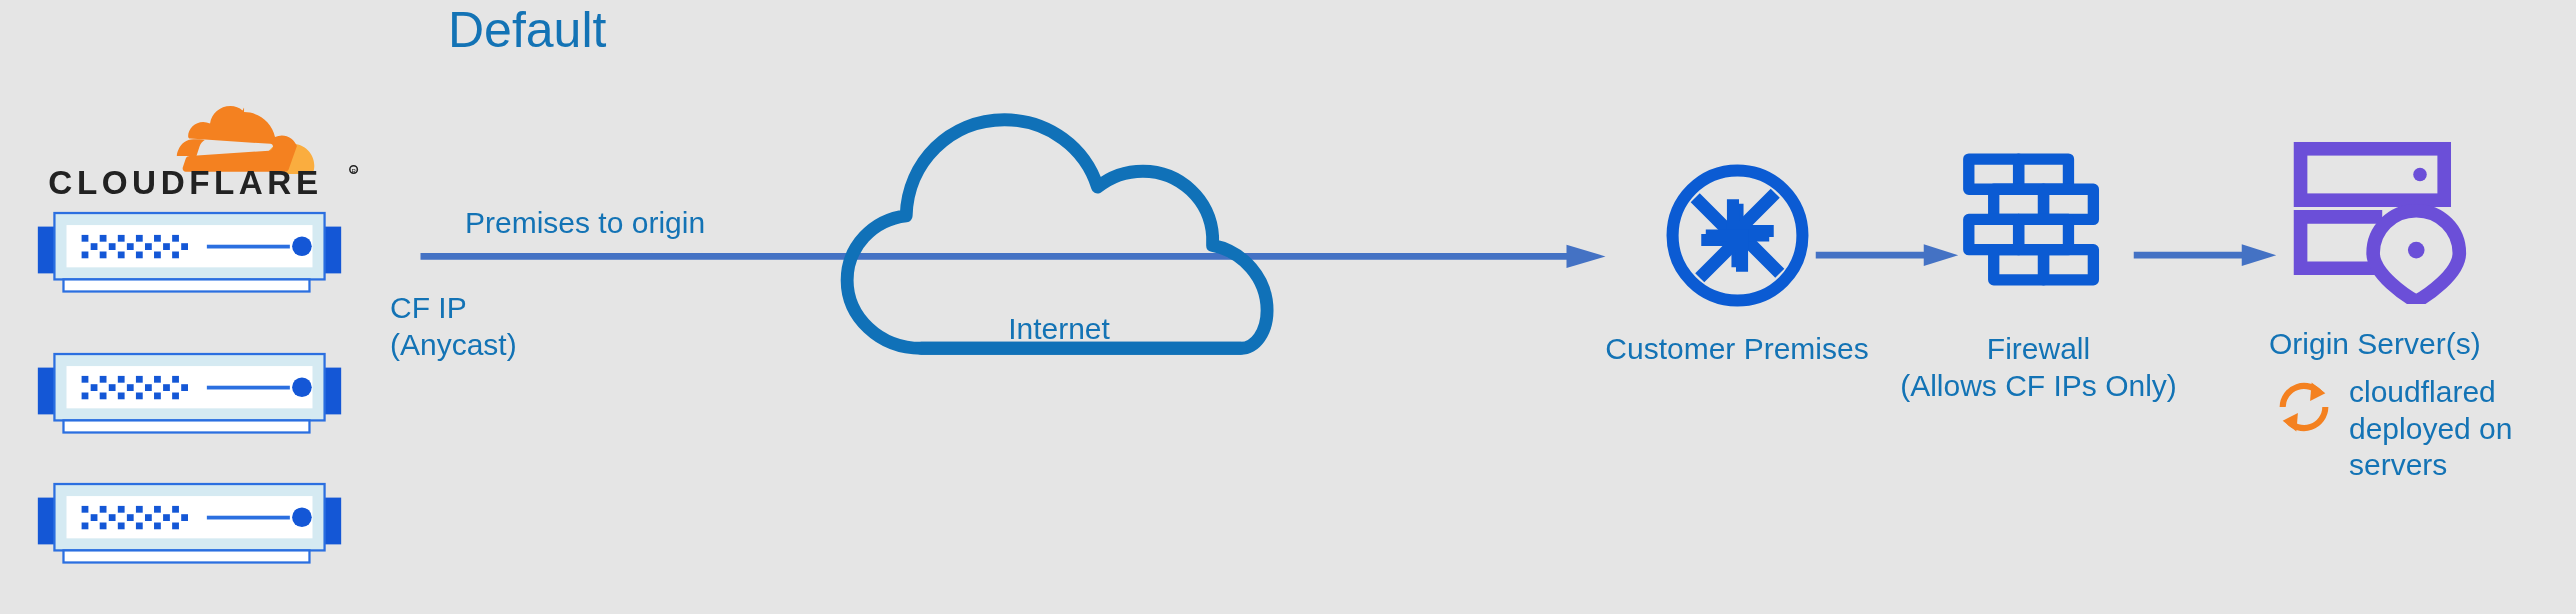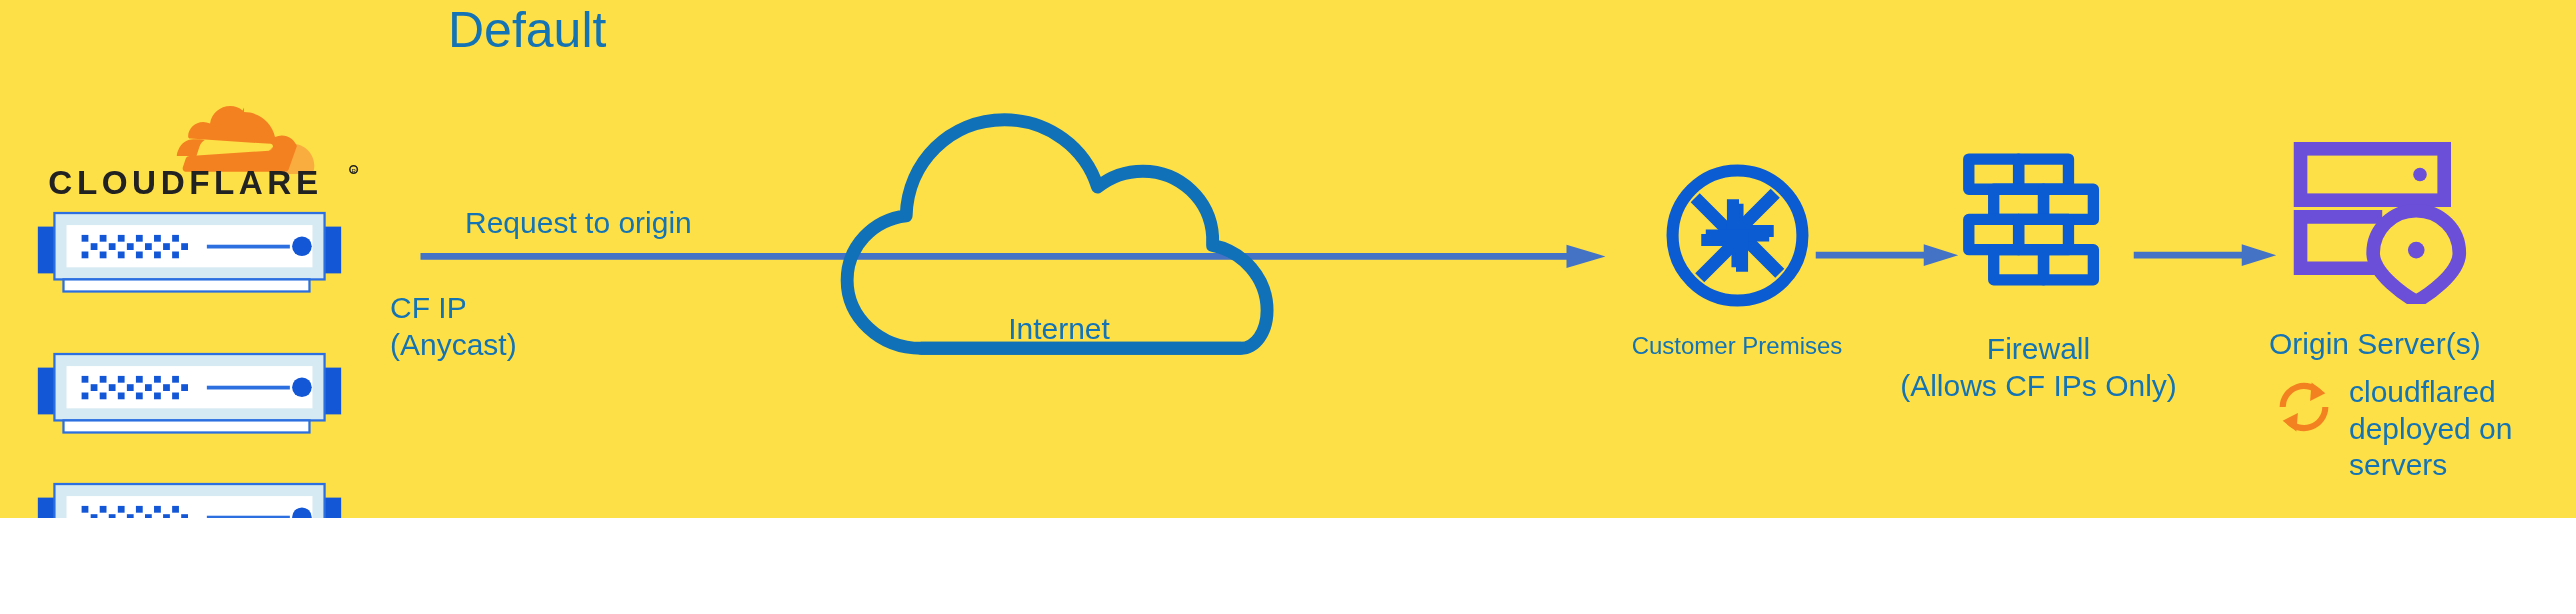--- a/index.html
+++ b/index.html
@@ -6,22 +6,22 @@
     margin: 0;
     padding: 0;
     background: #ffffff;
   }
   body {
     font-family: "Liberation Sans", sans-serif;
   }
   #canvas {
     position: relative;
     width: 2576px;
-    height: 518px;
-    background: #fde047;
+    height: 614px;
+    background: #e5e5e5;
     overflow: hidden;
   }
   .abs { position: absolute; }
 
   
   #diagram-title {
     left: 448px;
     top: 4.5px;
     font-size: 50px;
     line-height: 1.0;
@@ -98,21 +98,21 @@
     top: 160px;
     width: 151px;
     height: 151px;
   }
   #cpe-icon svg { display: block; width: 100%; height: 100%; }
   #cpe-label {
     left: 1510px;
     top: 331px;
     width: 454px;
     text-align: center;
-    font-size: 24px;
+    font-size: 30px;
     line-height: 1.22;
     color: #1373B5;
   }
 
   #arrow-cpe-fw {
     left: 1815px;
     top: 242px;
     width: 144px;
     height: 27px;
   }
@@ -299,21 +299,21 @@
     </svg>
   </div>
 
   <div class="abs" id="request-arrow">
     <svg viewBox="0 0 1580 40" xmlns="http://www.w3.org/2000/svg">
       <rect x="0" y="16" width="1540" height="9" fill="#4472C4"></rect>
       <polygon points="1528,5 1580,20.5 1528,36" fill="#4472C4"></polygon>
     </svg>
   </div>
 
-  <div class="abs" id="request-label">Request to origin</div>
+  <div class="abs" id="request-label">Premises to origin</div>
 
   <div class="abs" id="cf-ip-label">
     <div>CF IP</div>
     <div>(Anycast)</div>
   </div>
 
   <div class="abs" id="internet-cloud">
     <svg viewBox="0 0 600 330" xmlns="http://www.w3.org/2000/svg">
       <path d="M118 320
                C 62 320 20 278 20 230

